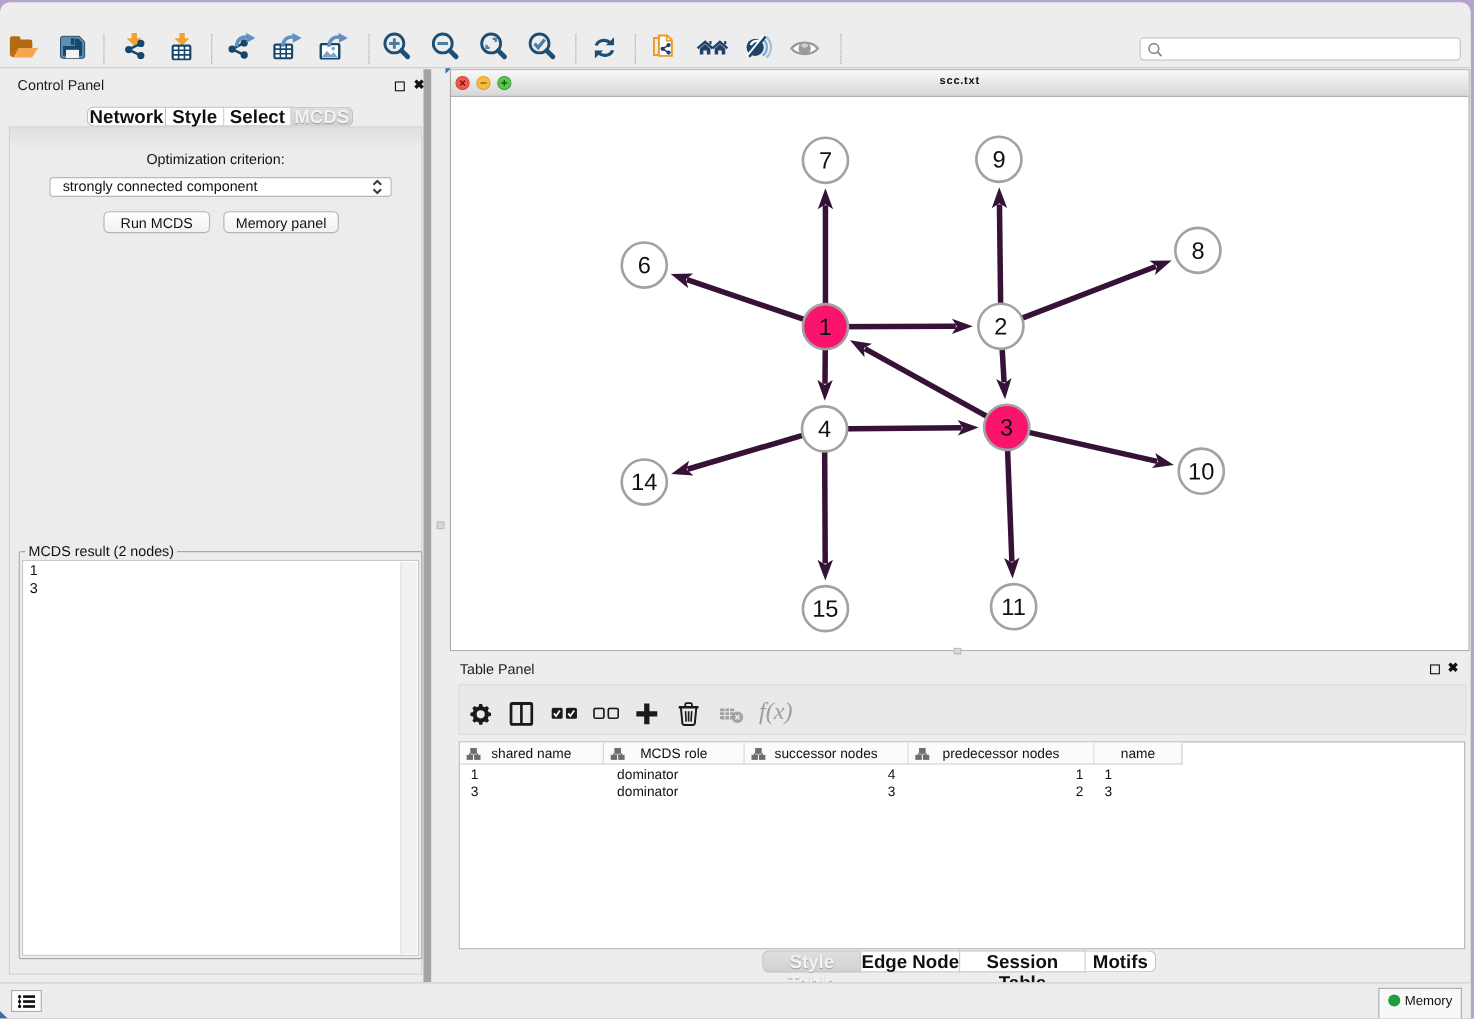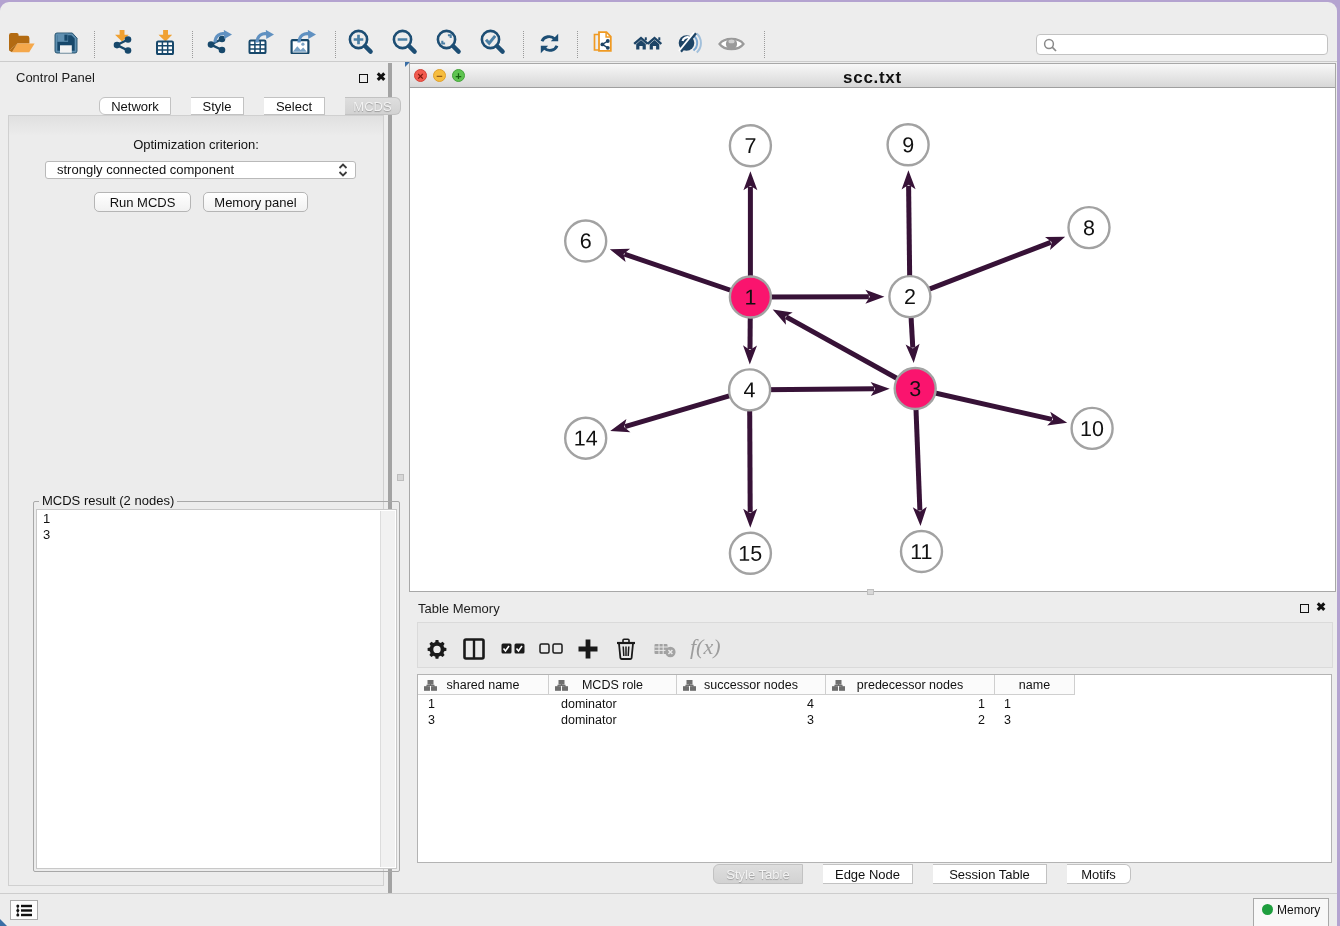--- a/index.html
+++ b/index.html
@@ -9,39 +9,39 @@
 
 #apptitle { position:absolute; left:0; top:0; width:100%; height:25px; background:#f6f6f6; border-bottom:1px solid #d8d8d8; }
 #apptitle .dot { position:absolute; top:5px; width:11px; height:11px; border-radius:50%; background:#d9d9d9; border:1px solid #c2c2c2; }
 #apptitle .ttl { position:absolute; top:4px; width:100%; text-align:center; color:#acacac; font-size:13.5px; letter-spacing:0.2px; }
 
 #toolbar { position:absolute; left:0; top:26px; width:100%; height:34px; background:#ededed; border-bottom:1px solid #cccccc; }
 .sep { position:absolute; top:3px; height:27px; border-left:1px dotted #9a9a9a; }
 .ticon { position:absolute; top:4px; }
 #search { position:absolute; left:1036px; top:6px; width:292px; height:21px; background:#fff; border:1px solid #c2c2c2; border-radius:4px; }
 
-#cpanel { position:absolute; left:0; top:61px; width:392px; height:830px; background:#ededed; border-right:4px solid #a3a3a3; }
+#cpanel { position:absolute; left:0; top:61px; width:392px; height:830px; background:#ededed; border-right:7px solid #a3a3a3; }
 #cpanel .hdr { position:absolute; left:16px; top:9px; font-size:13px; color:#1c1c1c; }
 .tabbar { position:absolute; display:flex; height:18px; }
-.tab { height:18px; line-height:17px; font-size:13px; font-weight:400; color:#111; background:#fff; border:1px solid #c2c2c2; border-left:none; text-align:center;margin-left:20px; }
+.tab { height:18px; line-height:17px; font-size:17px; font-weight:700; color:#111; background:#fff; border:1px solid #c2c2c2; border-left:none; text-align:center; }
 .tab.first { border-left:1px solid #c2c2c2; border-radius:6px 0 0 6px; }
 .tab.last { border-radius:0 6px 6px 0; }
 .tall .tab { height:20px; line-height:19px; }
 .tab.sel { background:linear-gradient(#dedede,#d2d2d2); color:#f3f3f3; text-shadow:0 1px 1px #9a9a9a; border-color:#c2c2c2; }
 #cpcontent { position:absolute; left:8px; top:52px; width:376px; height:771px; border:1px solid #d0d0d0; background:linear-gradient(#e0e0e0,#ececec 20px); }
 #optlabel { position:absolute; left:0; top:21px; width:100%; text-align:center; font-size:13px; color:#111; }
 #optselect { position:absolute; left:36px; top:45px; width:311px; height:18px; background:#fff; border:1px solid #b9b9b9; border-radius:3px; font-size:13px; color:#111; line-height:16px; padding-left:11px; }
 .btn { position:absolute; top:76px; height:20px; background:linear-gradient(#ffffff,#f1f1f1); border:1px solid #b5b5b5; border-radius:5px; font-size:13px; color:#111; text-align:center; line-height:19px; }
-#fieldset { position:absolute; left:24px; top:385px; width:367px; height:371px; border:1px solid #a8a8a8; border-radius:2px; }
+#fieldset { position:absolute; left:8px; top:385px; width:367px; height:371px; border:1px solid #a8a8a8; border-radius:2px; }
 #fieldset .leg { position:absolute; left:5px; top:-9px; background:#ececec; padding:0 3px; font-size:13px; color:#111; }
 #fieldset .inner { position:absolute; left:2px; top:7px; right:2px; bottom:2px; background:#fff; border:1px solid #c8c8c8; font-size:13px; color:#111; }
 
 #netframe { position:absolute; left:409px; top:61px; width:927px; height:529px; border:1px solid #a8a8a8; background:#fff; }
 #nettitle { position:absolute; left:0; top:0; width:100%; height:24px; background:linear-gradient(#f8f8f8,#d7d7d7); border-bottom:1px solid #9f9f9f; }
-#nettitle .t { position:absolute; width:100%; text-align:center; top:4px; font-size:17px; font-weight:600; color:#111; letter-spacing:0.7px; }
+#nettitle .t { position:absolute; width:100%; text-align:center; top:4px; font-size:10px; font-weight:600; color:#111; letter-spacing:0.7px; }
 .light { position:absolute; top:5px; width:13px; height:13px; border-radius:50%; font-size:11px; font-weight:700; text-align:center; line-height:13px; }
 #hsplit { position:absolute; left:409px; top:590px; width:927px; height:6px; background:#ededed; }
 
 #tpanel { position:absolute; left:409px; top:596px; width:927px; height:295px; background:#ededed; }
 #tpanel .hdr { position:absolute; left:9px; top:3px; font-size:13px; color:#1c1c1c; }
 #ttoolbar { position:absolute; left:8px; top:24px; width:916px; height:46px; background:#e9e9e9; border:1px solid #dadada;padding-left:42px; }
 #ttable { position:absolute; left:8px; top:76px; width:915px; height:189px; background:#fff; border:1px solid #b3b3b3; }
 .th { position:absolute; top:0; height:20px; background:#fbfbfb; border-right:1px solid #cfcfcf; border-bottom:1px solid #cfcfcf; font-size:12.5px; color:#111; text-align:center; line-height:20px; }
 .td { position:absolute; font-size:12.5px; color:#111; height:16px; line-height:16px; }
 .floatico { position:absolute; width:9px; height:9px; border:1.5px solid #111; }
@@ -312,21 +312,21 @@
       <text x="511.5" y="473.0">11</text>
       <text x="175.7" y="359.7">14</text>
       <text x="340.4" y="474.8">15</text>
       </g>
     </svg>
   </div>
   <div id="hsplit">
       <div style="position:absolute; left:458px; top:-3px; width:7px; height:6px; background:#d8d8d8; border:1px solid #bfbfbf;"></div>
     </div>
   <div id="tpanel">
-    <div class="hdr">Table Memory</div>
+    <div class="hdr">Table Panel</div>
     <div class="floatico" style="left:891px; top:6px;"></div>
     <div class="closeico" style="left:907px; top:2px;">✖</div>
     <div id="ttoolbar">
       <svg width="20" height="20" viewBox="0 0 20 20" style="position:absolute; left:9px; top:16px;">
           <path fill="#1a1a1a" d="M8.6,1 h2.8 l0.4,2.2 a7,7 0 0 1 1.9,0.8 l1.9,-1.2 2,2 -1.2,1.9 a7,7 0 0 1 0.8,1.9 L19.4,9 v2.8 l-2.2,0.4 a7,7 0 0 1 -0.8,1.9 l1.2,1.9 -2,2 -1.9,-1.2 a7,7 0 0 1 -1.9,0.8 L11.4,19.8 H8.6 l-0.4,-2.2 a7,7 0 0 1 -1.9,-0.8 l-1.9,1.2 -2,-2 1.2,-1.9 a7,7 0 0 1 -0.8,-1.9 L0.6,11.8 V9 l2.2,-0.4 a7,7 0 0 1 0.8,-1.9 L2.4,4.8 l2,-2 1.9,1.2 a7,7 0 0 1 1.9,-0.8 Z M10,6.7 a3.7,3.7 0 1 0 0,7.4 a3.7,3.7 0 1 0 0,-7.4 Z"></path>
         </svg>
       <svg width="22" height="22" viewBox="0 0 22 22" style="position:absolute; left:45px; top:15px;">
           <rect x="1.5" y="1.5" width="19" height="19" rx="1.5" fill="none" stroke="#1a1a1a" stroke-width="2.6"></rect>
           <line x1="11" y1="2" x2="11" y2="20" stroke="#1a1a1a" stroke-width="2.4"></line>
         </svg>

